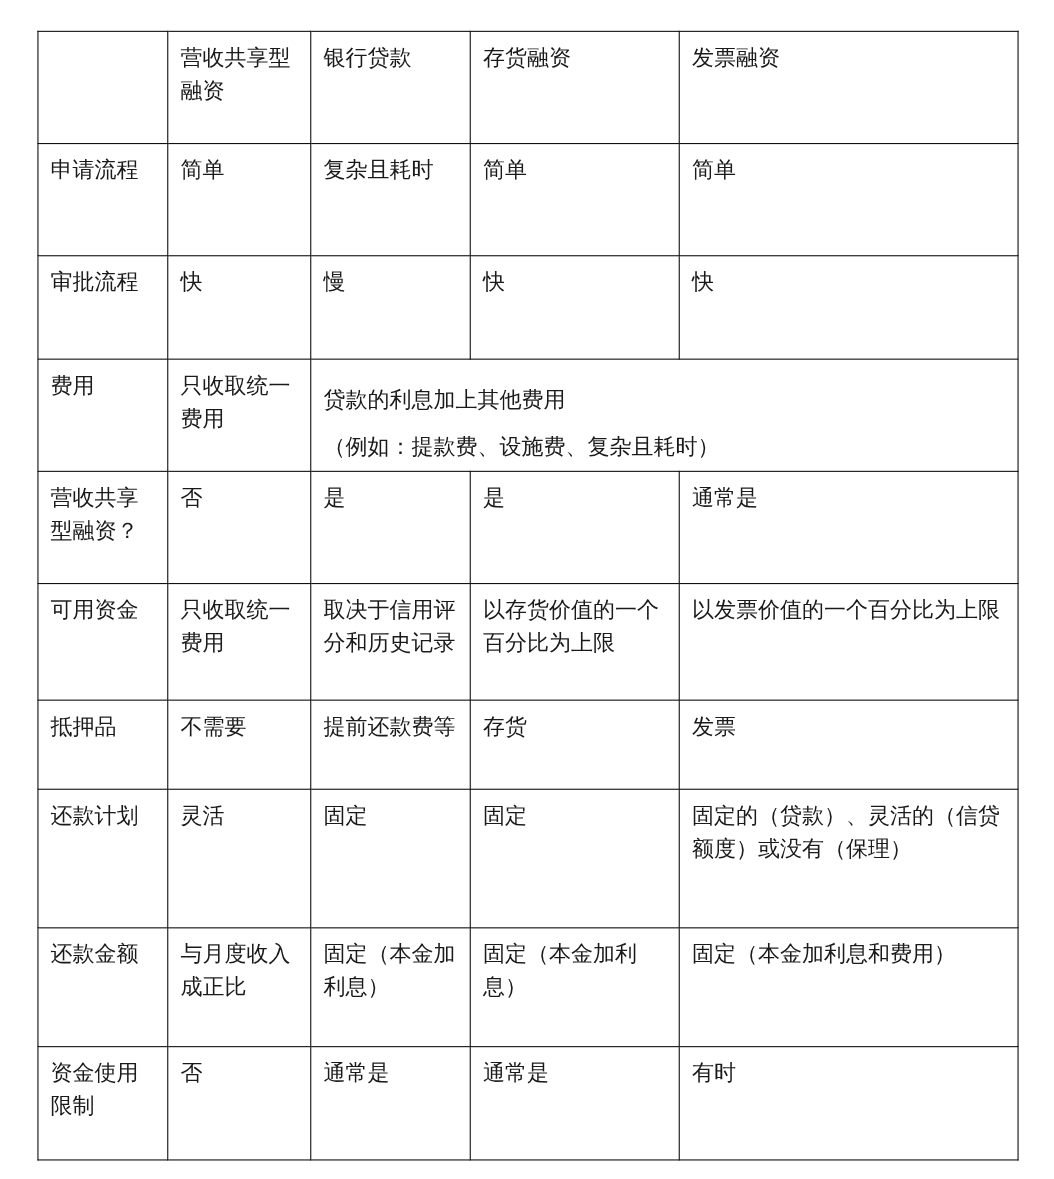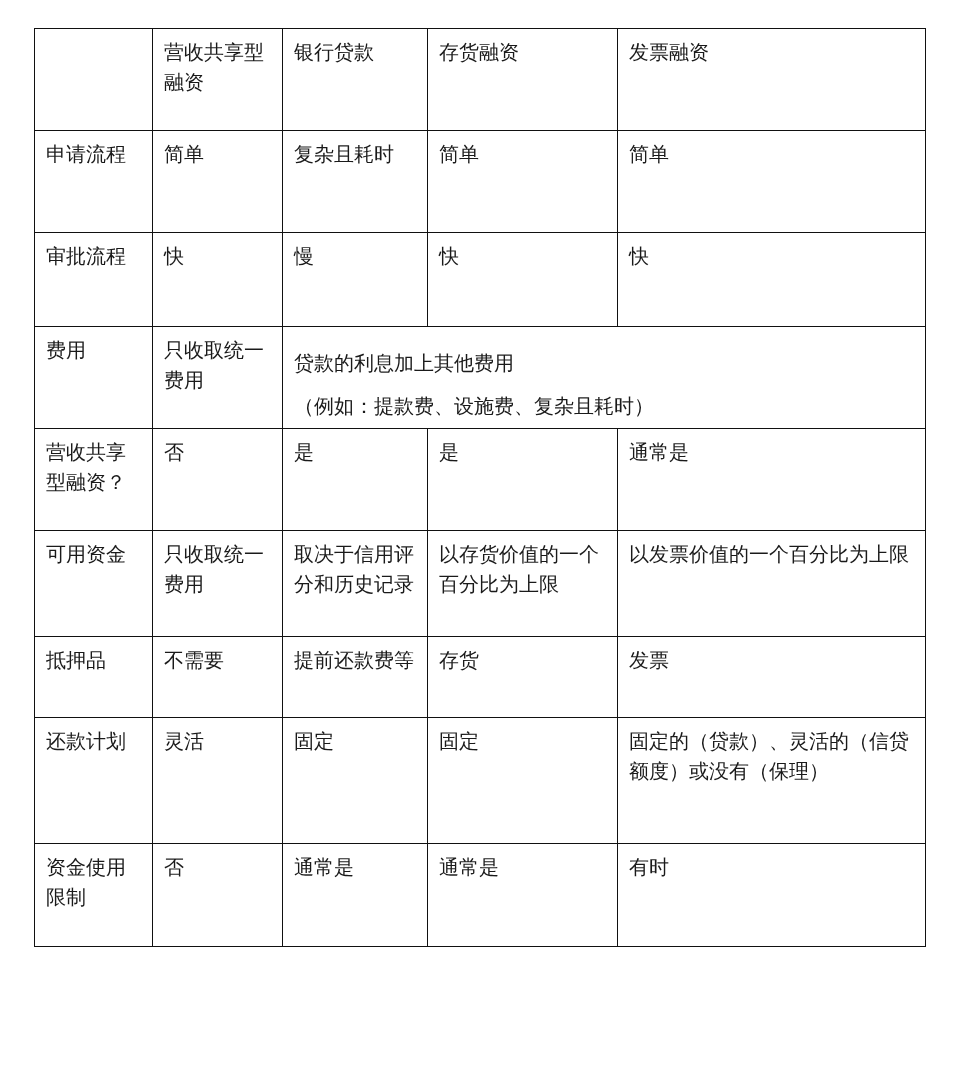--- a/index.html
+++ b/index.html
@@ -76,20 +76,27 @@
     <td>存货</td>
     <td>发票</td>
   </tr>
   <tr style="height:126px">
     <td>还款计划</td>
     <td>灵活</td>
     <td>固定</td>
     <td>固定</td>
     <td>固定的（贷款）、灵活的（信贷额度）或没有（保理）</td>
   </tr>
+  <tr style="height:108px">
+    <td>还款金额</td>
+    <td>与月度收入成正比</td>
+    <td>固定（本金加利息）</td>
+    <td>固定（本金加利息）</td>
+    <td>固定（本金加利息和费用）</td>
+  </tr>
   <tr style="height:103px">
     <td>资金使用限制</td>
     <td>否</td>
     <td>通常是</td>
     <td>通常是</td>
     <td>有时</td>
   </tr>
 </tbody>
   </table>
 

